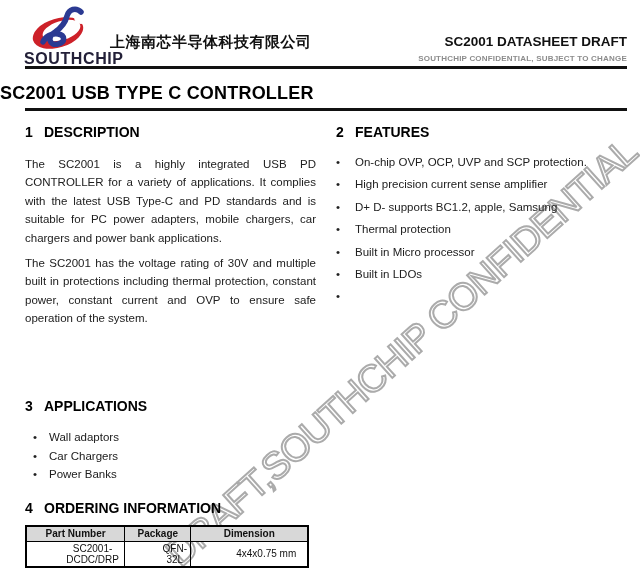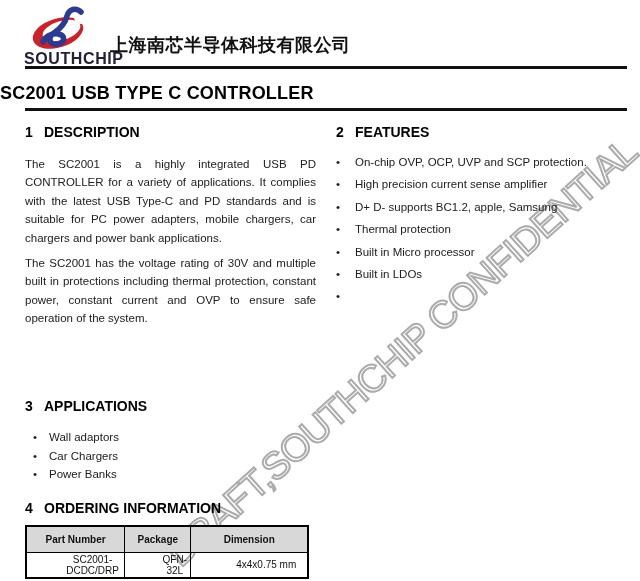--- a/index.html
+++ b/index.html
@@ -25,21 +25,21 @@
 
   
   .logo-block { position: absolute; left: 24px; top: 6px; width: 80px; text-align: center; }
   .logo-block svg { display: block; margin: 0 auto; }
   .logo-brand {
     font-size: 16px; font-weight: bold; letter-spacing: 0.6px;
     color: #232038; margin-top: -2px;
   }
   .company-cn {
     position: absolute; left: 110px; top: 33px;
-    font-size: 18px; font-weight: bold; color: #111;
+    font-size: 15px; font-weight: bold; color: #111;
     letter-spacing: 0.5px;
   }
   .header-right { position: absolute; right: 13px; top: 34px; text-align: right; }
   .doc-title { font-size: 13.5px; font-weight: bold; color: #111; }
   .conf-note { margin-top: 5px; font-size: 8px; font-weight: bold; color: #8c8c8c; letter-spacing: 0.2px; }
 
   .rule { position: absolute; left: 25px; width: 602px; background: #111; }
   .rule-header { top: 66px; height: 3px; }
   .rule-title  { top: 108px; height: 2.5px; }
 
@@ -78,21 +78,21 @@
   .order-table {
     margin-top: 9px; border-collapse: collapse;
     width: 284px; table-layout: fixed;
     font-size: 10px; color: #111;
   }
   .order-table th, .order-table td {
     border: 1px solid #000; text-align: center; vertical-align: middle;
     padding: 1px 2px; background: transparent;
   }
   .order-table { border: 2px solid #000; }
-  .order-table th { background: #d8d8d8; font-weight: bold; height: 26px; }
+  .order-table th { background: #d8d8d8; font-weight: bold; height: 15px; }
   .order-table td { height: 23px; padding-left: 36px; }
   .col-part { width: 35%; } .col-pkg { width: 23.5%; } .col-dim { width: 41.5%; }
   .pre-line { white-space: pre-line; line-height: 11px; }
 </style>
 </head>
 <body>
 
 <div class="page">
 
   <div class="watermark">DRAFT,SOUTHCHIP CONFIDENTIAL</div>
@@ -104,20 +104,24 @@
         <ellipse cx="34" cy="27" rx="26" ry="14.5" transform="rotate(-17 34 27)" fill="#cd2129"></ellipse>
         <ellipse cx="37.5" cy="24.5" rx="19.5" ry="9.5" transform="rotate(-17 37.5 24.5)" fill="#ffffff"></ellipse>
         <circle cx="57" cy="11" r="7" fill="#ffffff"></circle>
         <path d="M57 6 C52 1 45 3 43 10 C41 18 37 22 31 26 C23 31 25 40 34 38 C42 36 41 29 34 28 C27 27 21 31 19 36" fill="none" stroke="#2b3a92" stroke-width="5.5" stroke-linecap="round"></path>
       </svg>
       <div class="logo-brand">SOUTHCHIP</div>
     </div>
 
     <div class="company-cn">上海南芯半导体科技有限公司</div>
 
+    <div class="header-right">
+      <div class="doc-title">SC2001 DATASHEET DRAFT</div>
+      <div class="conf-note">SOUTHCHIP CONFIDENTIAL, SUBJECT TO CHANGE</div>
+    </div>
 
     <div class="rule rule-header"></div>
 
     <h1 class="page-title">SC2001 USB TYPE C CONTROLLER</h1>
     <div class="rule rule-title"></div>
 
     <div class="sec sec-description">
       <div class="sec-head">
         <span class="sec-num">1</span>
         <span>DESCRIPTION</span>

